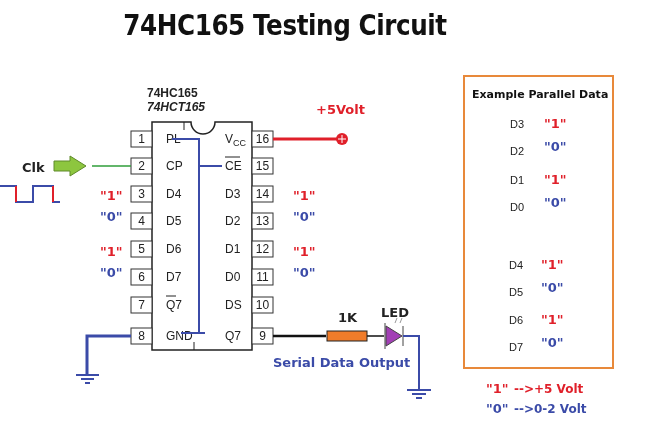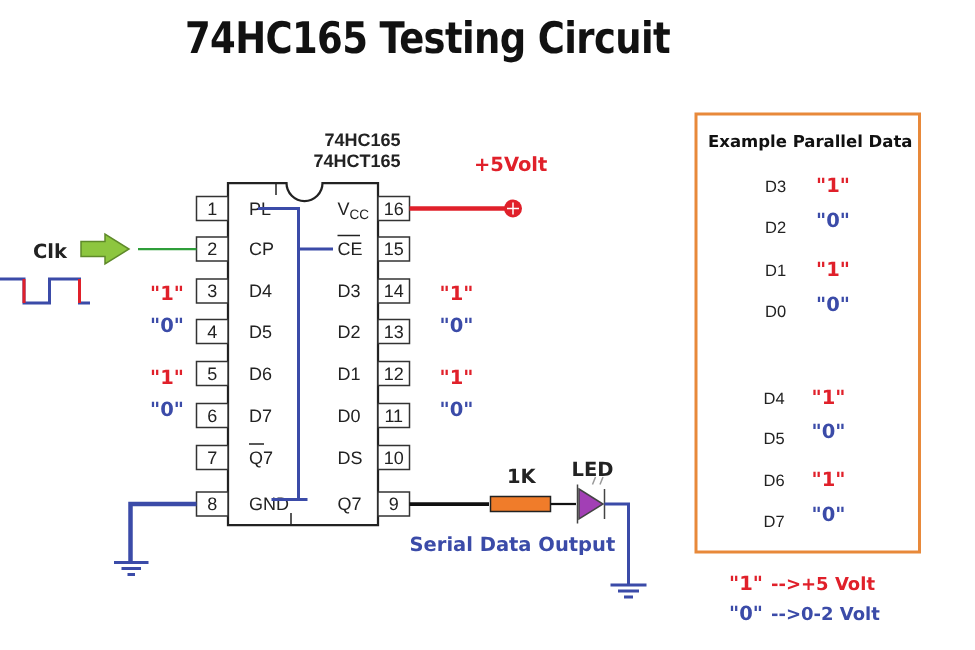--- a/index.html
+++ b/index.html
@@ -1,35 +1,35 @@
 <!DOCTYPE html>
 <html><head>
 <meta charset="utf-8">
 <style>
   html,body{margin:0;padding:0;background:#fff;}
   body{width:650px;height:433px;position:relative;overflow:hidden;font-family:"Liberation Sans",sans-serif;}
   .abs{position:absolute;}
   .title{left:0;top:8px;width:570px;text-align:center;font-family:"DejaVu Sans",sans-serif;font-weight:bold;font-size:29px;color:#111;letter-spacing:-0.5px;transform:scaleX(0.85);transform-origin:center;}
-  .chipname{font-weight:bold;font-size:12px;color:#222;text-align:right;width:120px;}
+  .chipname{font-weight:bold;font-size:12px;color:#222;text-align:left;width:120px;}
   svg{position:absolute;left:0;top:0;}
   .pinlbl{font-family:"Liberation Sans",sans-serif;font-size:12px;fill:#222;}
   .pinnum{font-family:"Liberation Sans",sans-serif;font-size:12px;fill:#222;text-anchor:middle;}
   .q1{font-family:"DejaVu Sans",sans-serif;font-weight:bold;font-size:13px;fill:#e0202a;}
   .q0{font-family:"DejaVu Sans",sans-serif;font-weight:bold;font-size:13px;fill:#3b4ba8;}
   .red{fill:#e0202a;}
   .blue{fill:#3b4ba8;}
   .bold{font-family:"DejaVu Sans",sans-serif;font-weight:bold;}
   .dlbl{font-family:"Liberation Sans",sans-serif;font-size:11px;fill:#222;}
 </style>
 </head>
 <body>
 
 <div class="abs title">74HC165 Testing Circuit</div>
 <div class="abs chipname" style="left:147px;top:86px;">74HC165</div>
-<div class="abs chipname" style="left:147px;top:100px;">74HCT165</div>
+<div class="abs chipname" style="left:147px;top:100px;font-style:italic;">74HCT165</div>
 
 <svg width="650" height="433">
 
   <path d="M152 122 H191 A12 12 0 0 0 215 122 H252 V350 H152 Z" fill="#fff" stroke="#222" stroke-width="1.5"></path>
   <line x1="184" y1="122" x2="184" y2="130" stroke="#222" stroke-width="1"></line>
   <line x1="194" y1="342" x2="194" y2="350" stroke="#222" stroke-width="1"></line>
 
   <g id="left-pins">
       <rect x="131" y="131" width="21" height="16" fill="#fff" stroke="#333" stroke-width="1"></rect>
       <text class="pinnum" x="141.5" y="143">1</text>

